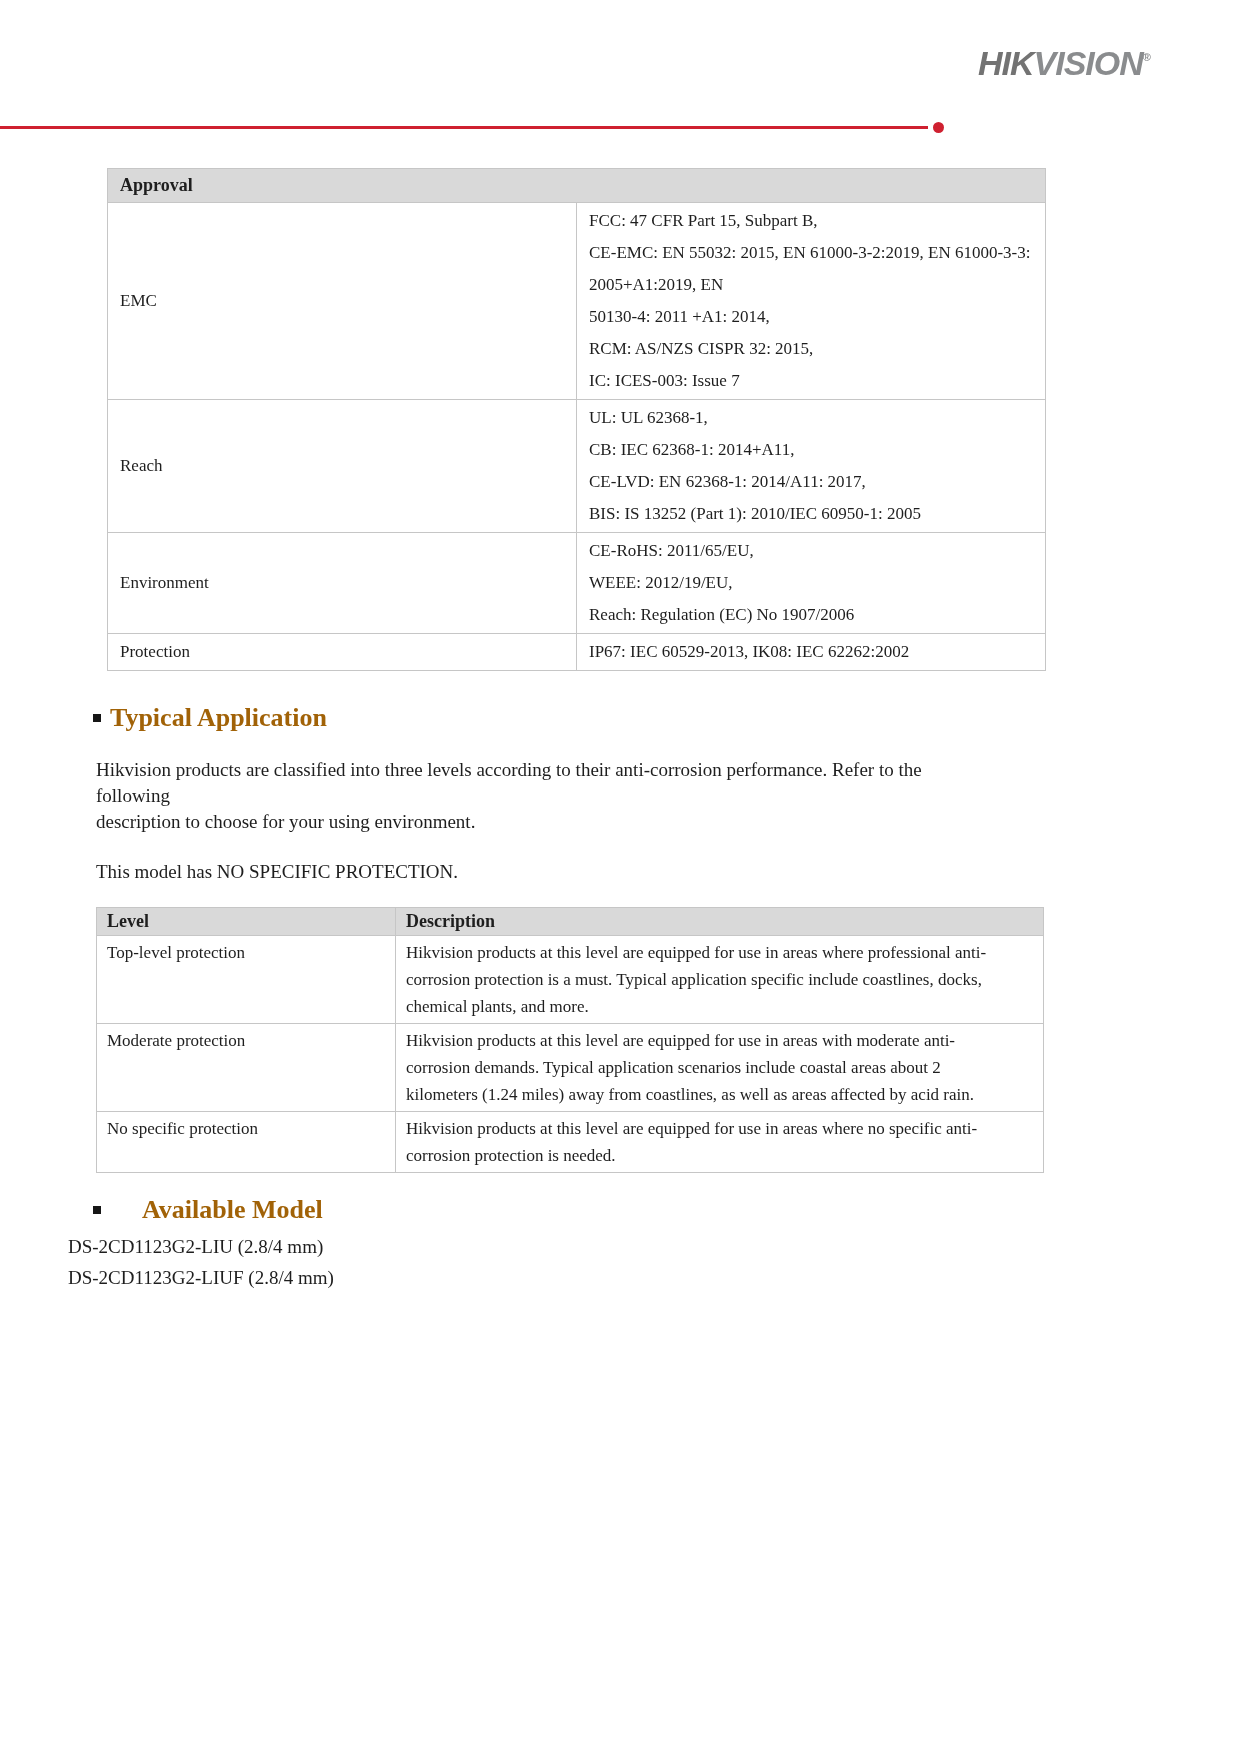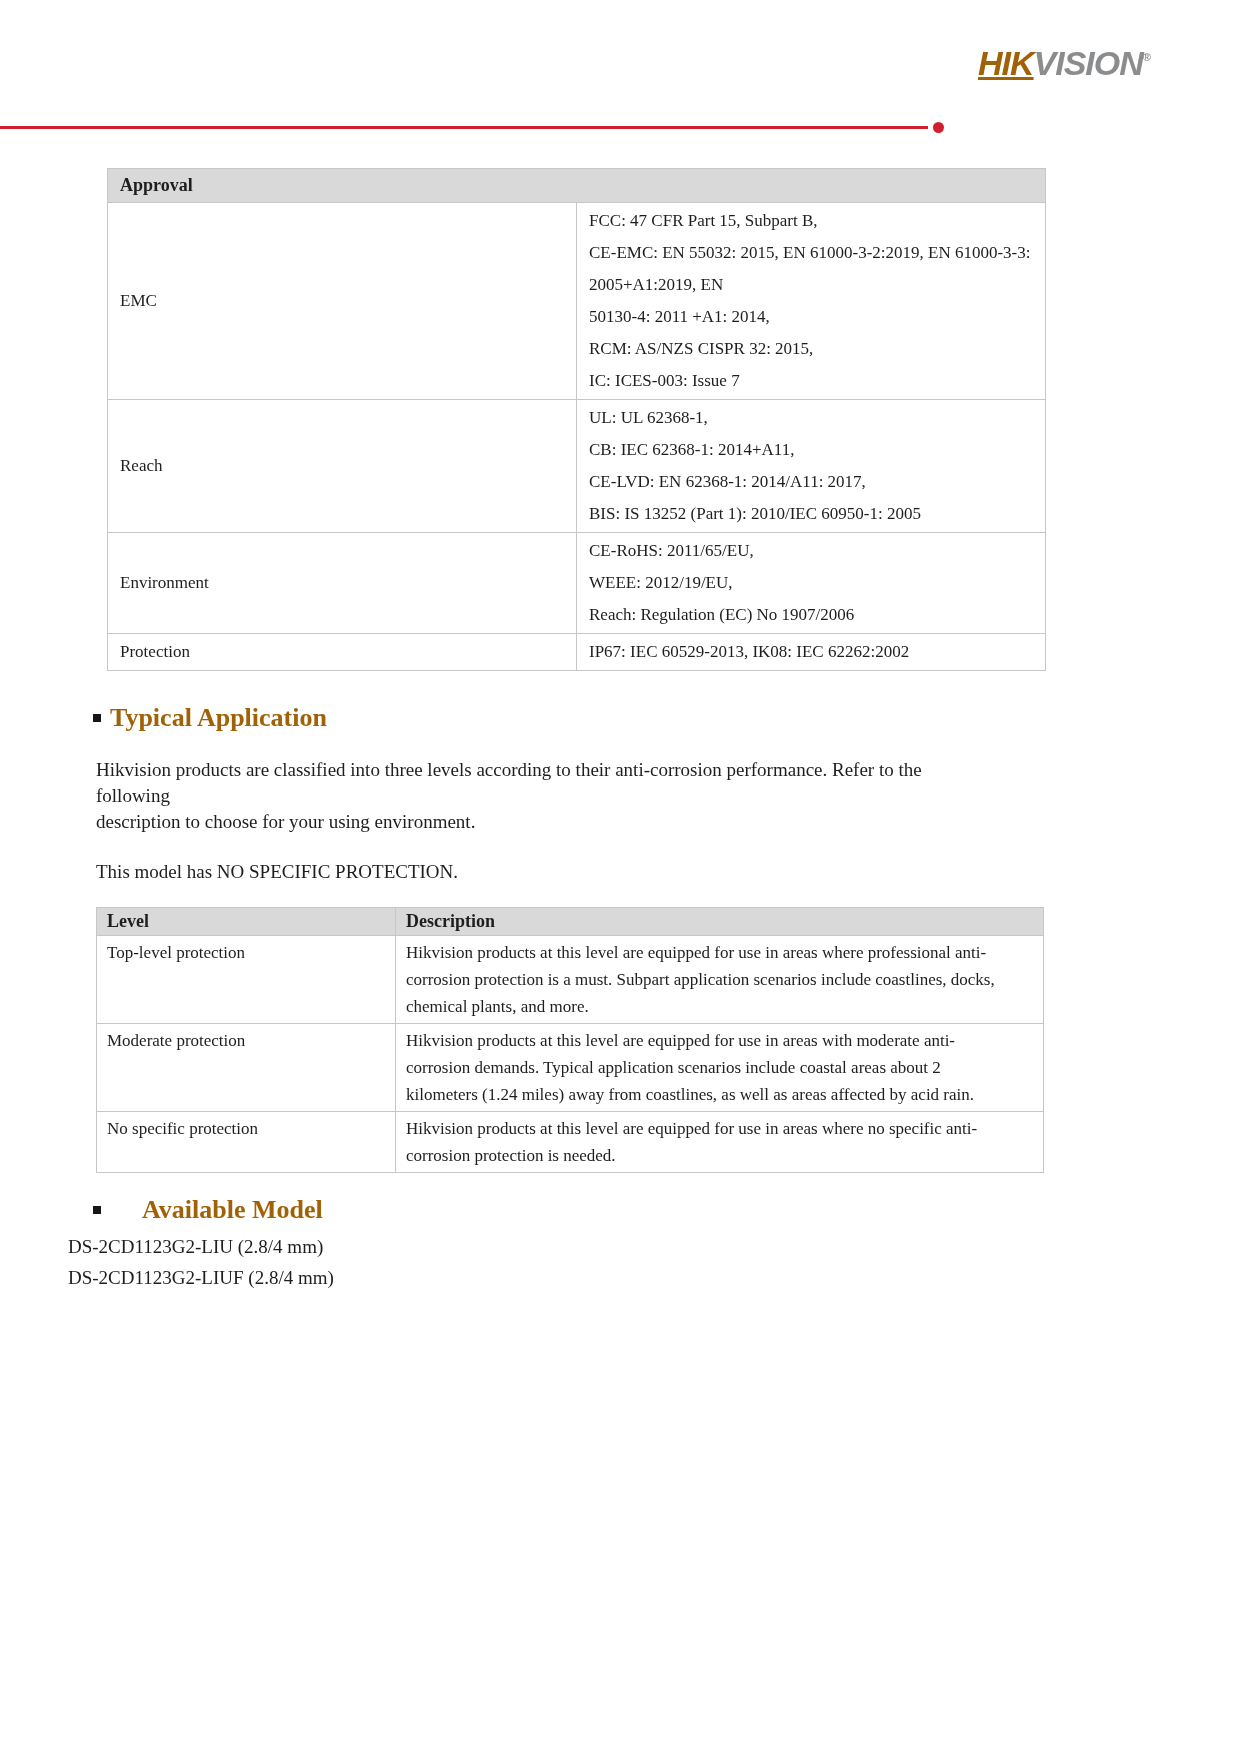--- a/index.html
+++ b/index.html
@@ -18,21 +18,21 @@
     position: absolute;
     top: 46px;
     left: 978px;
     font-style: italic;
     font-weight: bold;
     font-size: 34px;
     letter-spacing: -1px;
     white-space: nowrap;
     line-height: 1;
   }
-  .logo .hik    { color: #a16207; text-decoration: underline; }
+  .logo .hik    { color: #737373; }
   .logo .vision { color: #8a8c8e; }
   .logo sup { font-size: 11px; color:#8a8c8e; vertical-align: 14px; font-style: normal; letter-spacing:0; }
 
   .rule {
     position: absolute;
     top: 126px; left: 0;
     width: 928px; height: 3px;
     background: #cf2030;
   }
   .rule-dot {
@@ -179,21 +179,21 @@
     <table class="tbl2">
       <tbody>
           <tr>
         <th class="c1">Level</th>
         <th>Description</th>
       </tr>
       <tr>
         <td class="c1 level">Top-level protection</td>
         <td>
           <div class="line">Hikvision products at this level are equipped for use in areas where professional anti-</div>
-          <div class="line">corrosion protection is a must. Subpart application scenarios include coastlines, docks,</div>
+          <div class="line">corrosion protection is a must. Typical application specific include coastlines, docks,</div>
           <div class="line">chemical plants, and more.</div>
         </td>
       </tr>
       <tr>
         <td class="c1 level">Moderate protection</td>
         <td>
           <div class="line">Hikvision products at this level are equipped for use in areas with moderate anti-</div>
           <div class="line">corrosion demands. Typical application scenarios include coastal areas about 2</div>
           <div class="line">kilometers (1.24 miles) away from coastlines, as well as areas affected by acid rain.</div>
         </td>

